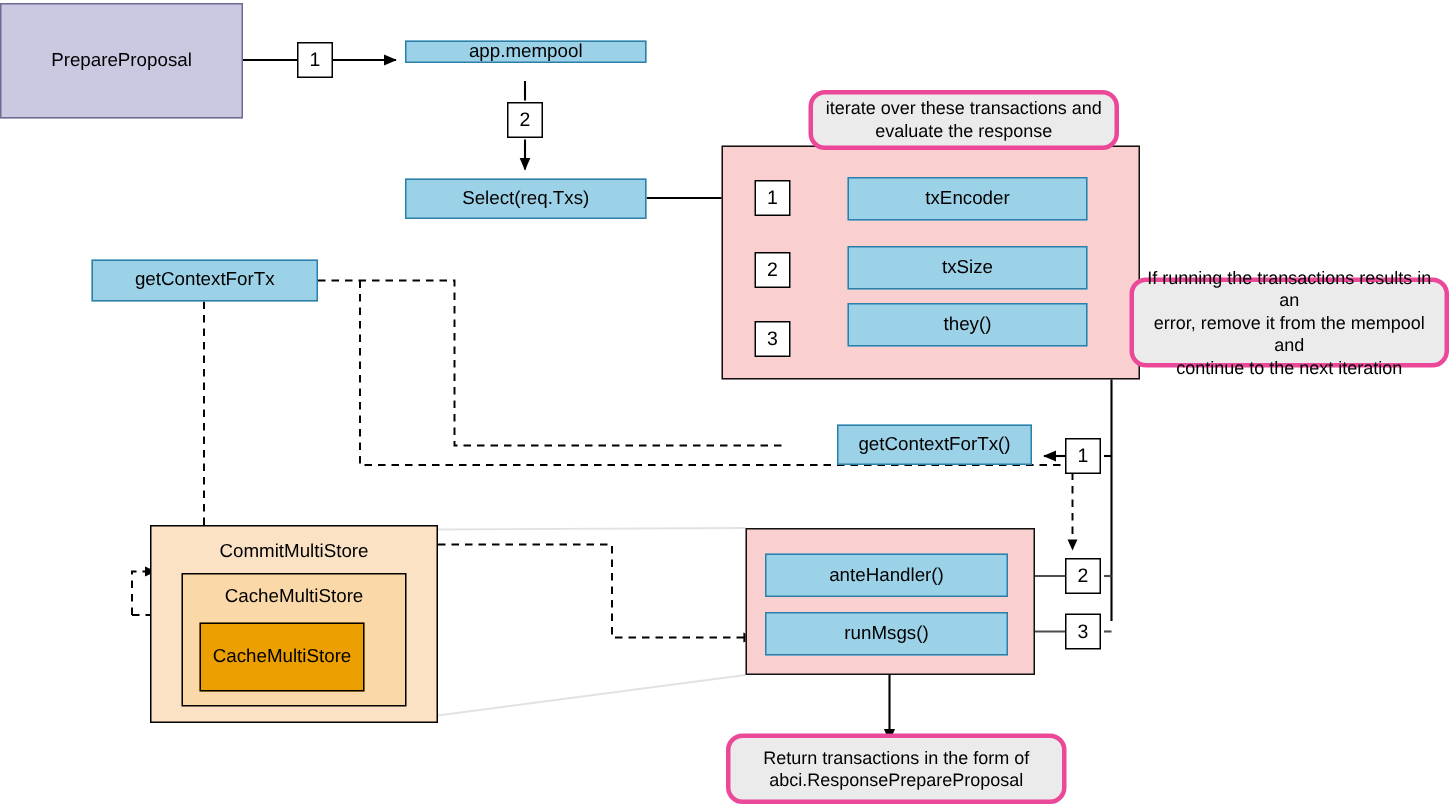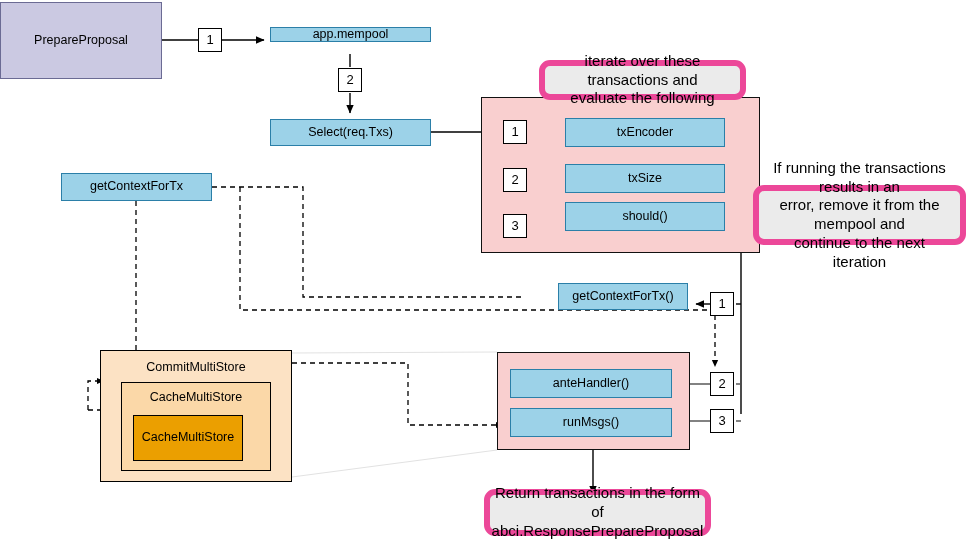--- a/index.html
+++ b/index.html
@@ -45,23 +45,23 @@
     background: #9cd2e8;
     border: 1px solid #2b7fa8;
   }
   .n-pinkzone {
     background: #f9cfcf;
     border: 1px solid #111111;
     z-index: 1;
   }
   .n-note {
     background: #ebebeb;
-    border: 6px solid #ec4899;
+    border: 3px solid #ec4899;
     border-radius: 11px;
-    font-size: 15px;
+    font-size: 12px;
     padding: 3px 7px;
     z-index: 5;
   }
   .n-num {
     background: #ffffff;
     border: 1px solid #000000;
     font-size: 13px;
     z-index: 6;
   }
   .n-commit {
@@ -185,42 +185,42 @@
 
   <div class="node n-blue" style="left:270px; top:119px; width:161px; height:27px;">
     <span>Select(req.Txs)</span>
   </div>
 
   <div class="node n-pinkzone" style="left:481px; top:97px; width:279px; height:156px;"></div>
 
   <div class="node n-note note-lines" style="left:539px; top:60px; width:207px; height:40px;">
     <div>
       <span>iterate over these transactions and</span>
-      <span>evaluate the following</span>
+      <span>evaluate the response</span>
     </div>
   </div>
 
   <div class="node n-num" style="left:503px; top:120px; width:24px; height:24px;">
     <span>1</span>
   </div>
   <div class="node n-num" style="left:503px; top:168px; width:24px; height:24px;">
     <span>2</span>
   </div>
   <div class="node n-num" style="left:503px; top:214px; width:24px; height:24px;">
     <span>3</span>
   </div>
 
   <div class="node n-blue" style="left:565px; top:118px; width:160px; height:29px;">
     <span>txEncoder</span>
   </div>
   <div class="node n-blue" style="left:565px; top:164px; width:160px; height:29px;">
     <span>txSize</span>
   </div>
   <div class="node n-blue" style="left:565px; top:202px; width:160px; height:29px;">
-    <span>should()</span>
+    <span>they()</span>
   </div>
 
 
   <div class="node n-note note-lines" style="left:753px; top:185px; width:213px; height:60px;">
     <div>
       <span>If running the transactions results in an</span>
       <span>error, remove it from the mempool and</span>
       <span>continue to the next iteration</span>
     </div>
   </div>

